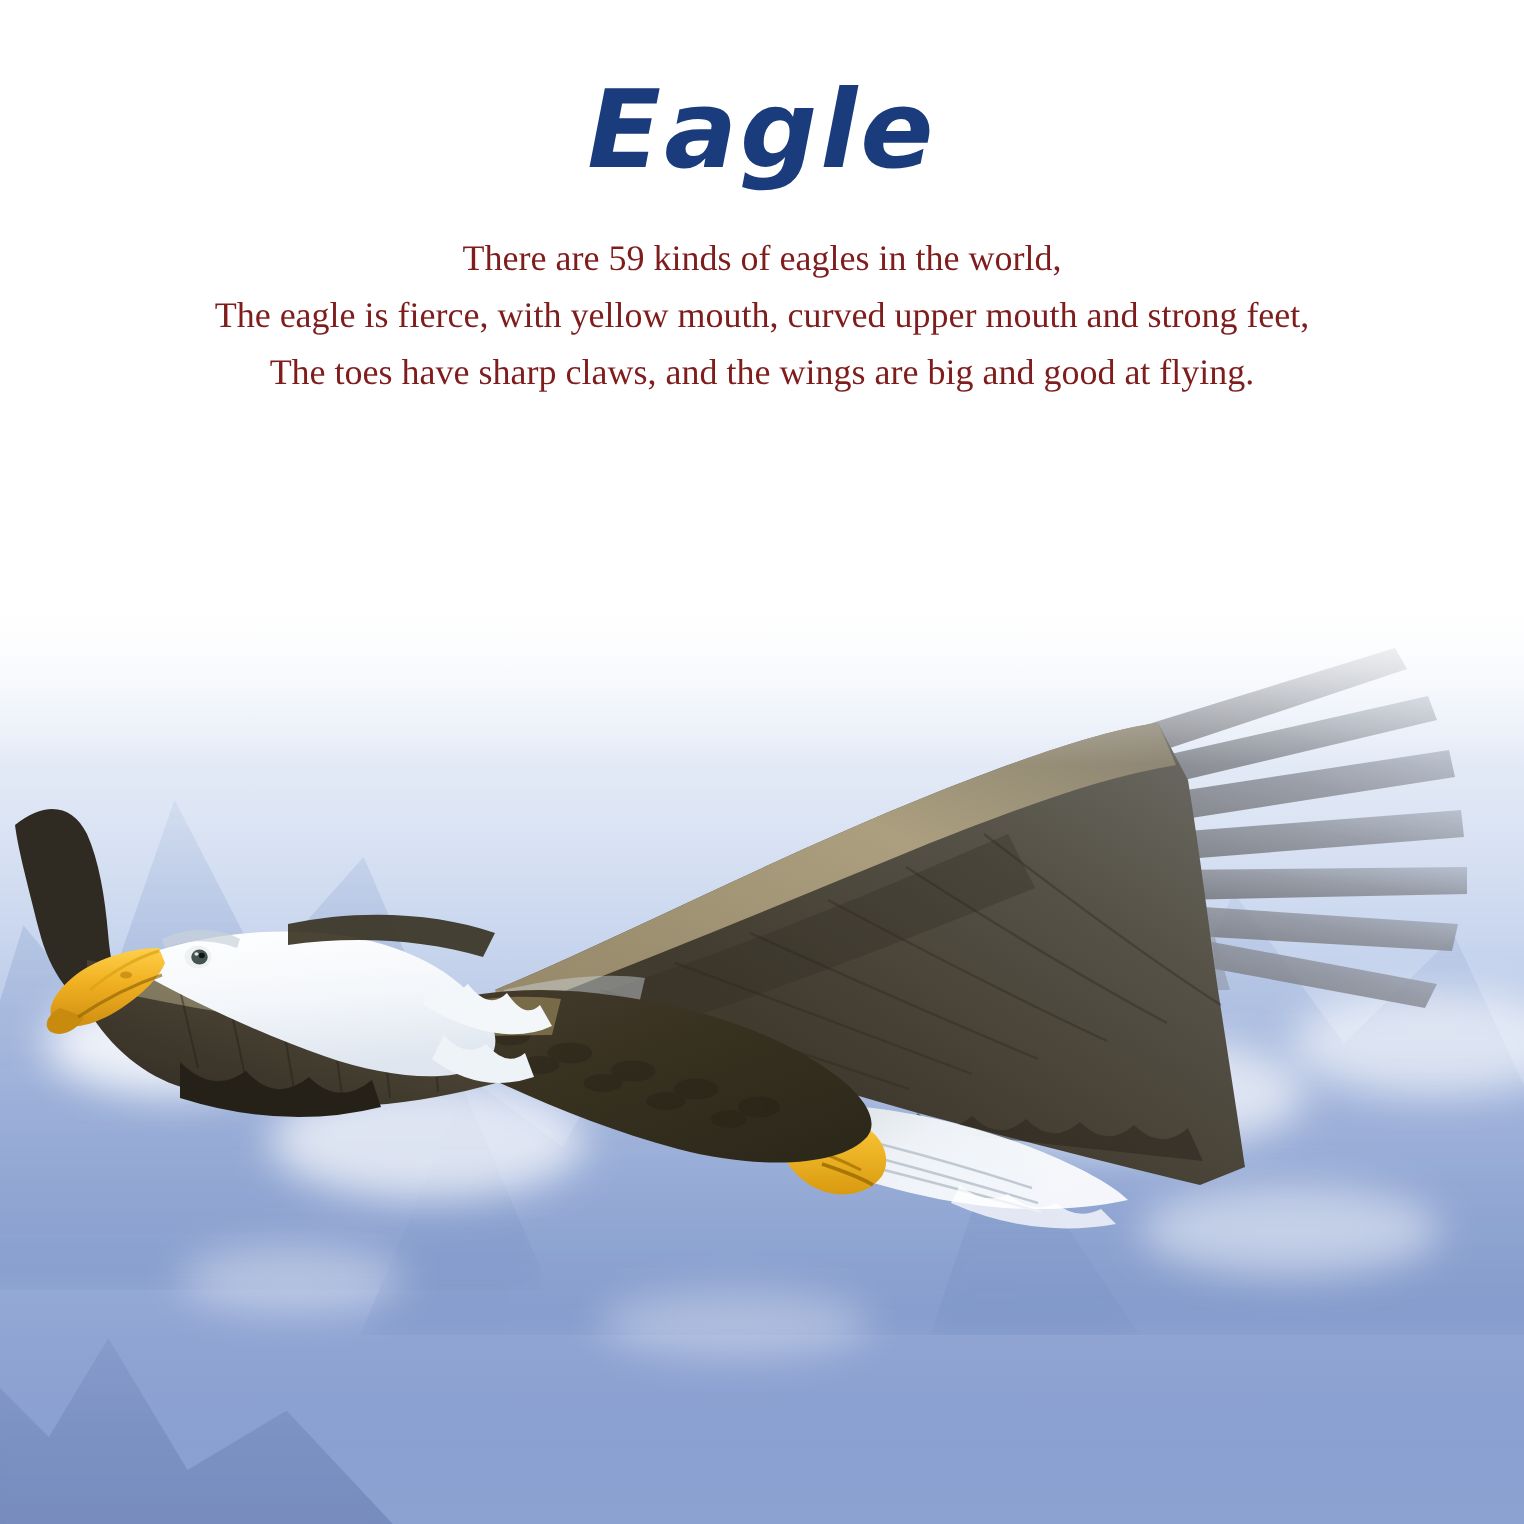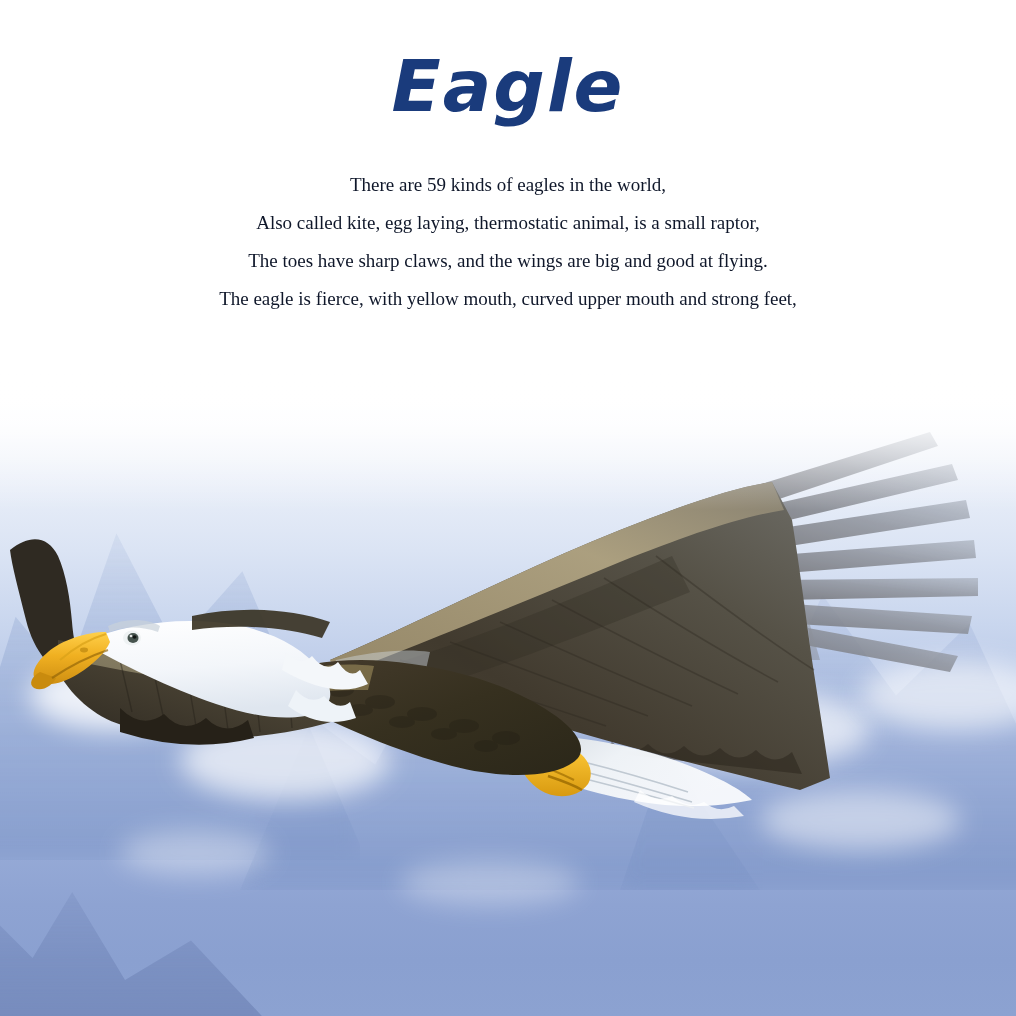--- a/index.html
+++ b/index.html
@@ -37,26 +37,26 @@
     font-family: "DejaVu Sans", "Liberation Sans", sans-serif;
     font-style: italic;
     font-weight: bold;
     font-size: 72px;
     line-height: 84px;
     letter-spacing: 2px;
     color: #1a3b7c;
   }
 
   .poster-body {
-    margin: 16px;
+    margin: 4px;
     padding-top: 22px;
     font-family: "Liberation Serif", "DejaVu Serif", serif;
-    font-size: 19px;
+    font-size: 24px;
     line-height: 38px;
-    color: #0f172a;
+    color: #7f1d1d;
     white-space: nowrap;
   }
   .poster-body .line {
     display: block;
   }
 
   
   .photo {
     position: absolute;
     left: 0;
@@ -406,19 +406,18 @@
     </svg>
 
     <div class="photo-fade"></div>
   </div>
 
   <div class="text-area">
     <h1 class="poster-title">Eagle</h1>
 
     <div class="poster-body">
       <span class="line">There are 59 kinds of eagles in the world,</span>
-      <span class="line">Also called kite, egg laying, thermostatic animal, is a small raptor,</span>
+      <span class="line">The eagle is fierce, with yellow mouth, curved upper mouth and strong feet,</span>
       <span class="line">The toes have sharp claws, and the wings are big and good at flying.</span>
-      <span class="line">The eagle is fierce, with yellow mouth, curved upper mouth and strong feet,</span>
     </div>
   </div>
 
 </div>
 
 </body></html>

